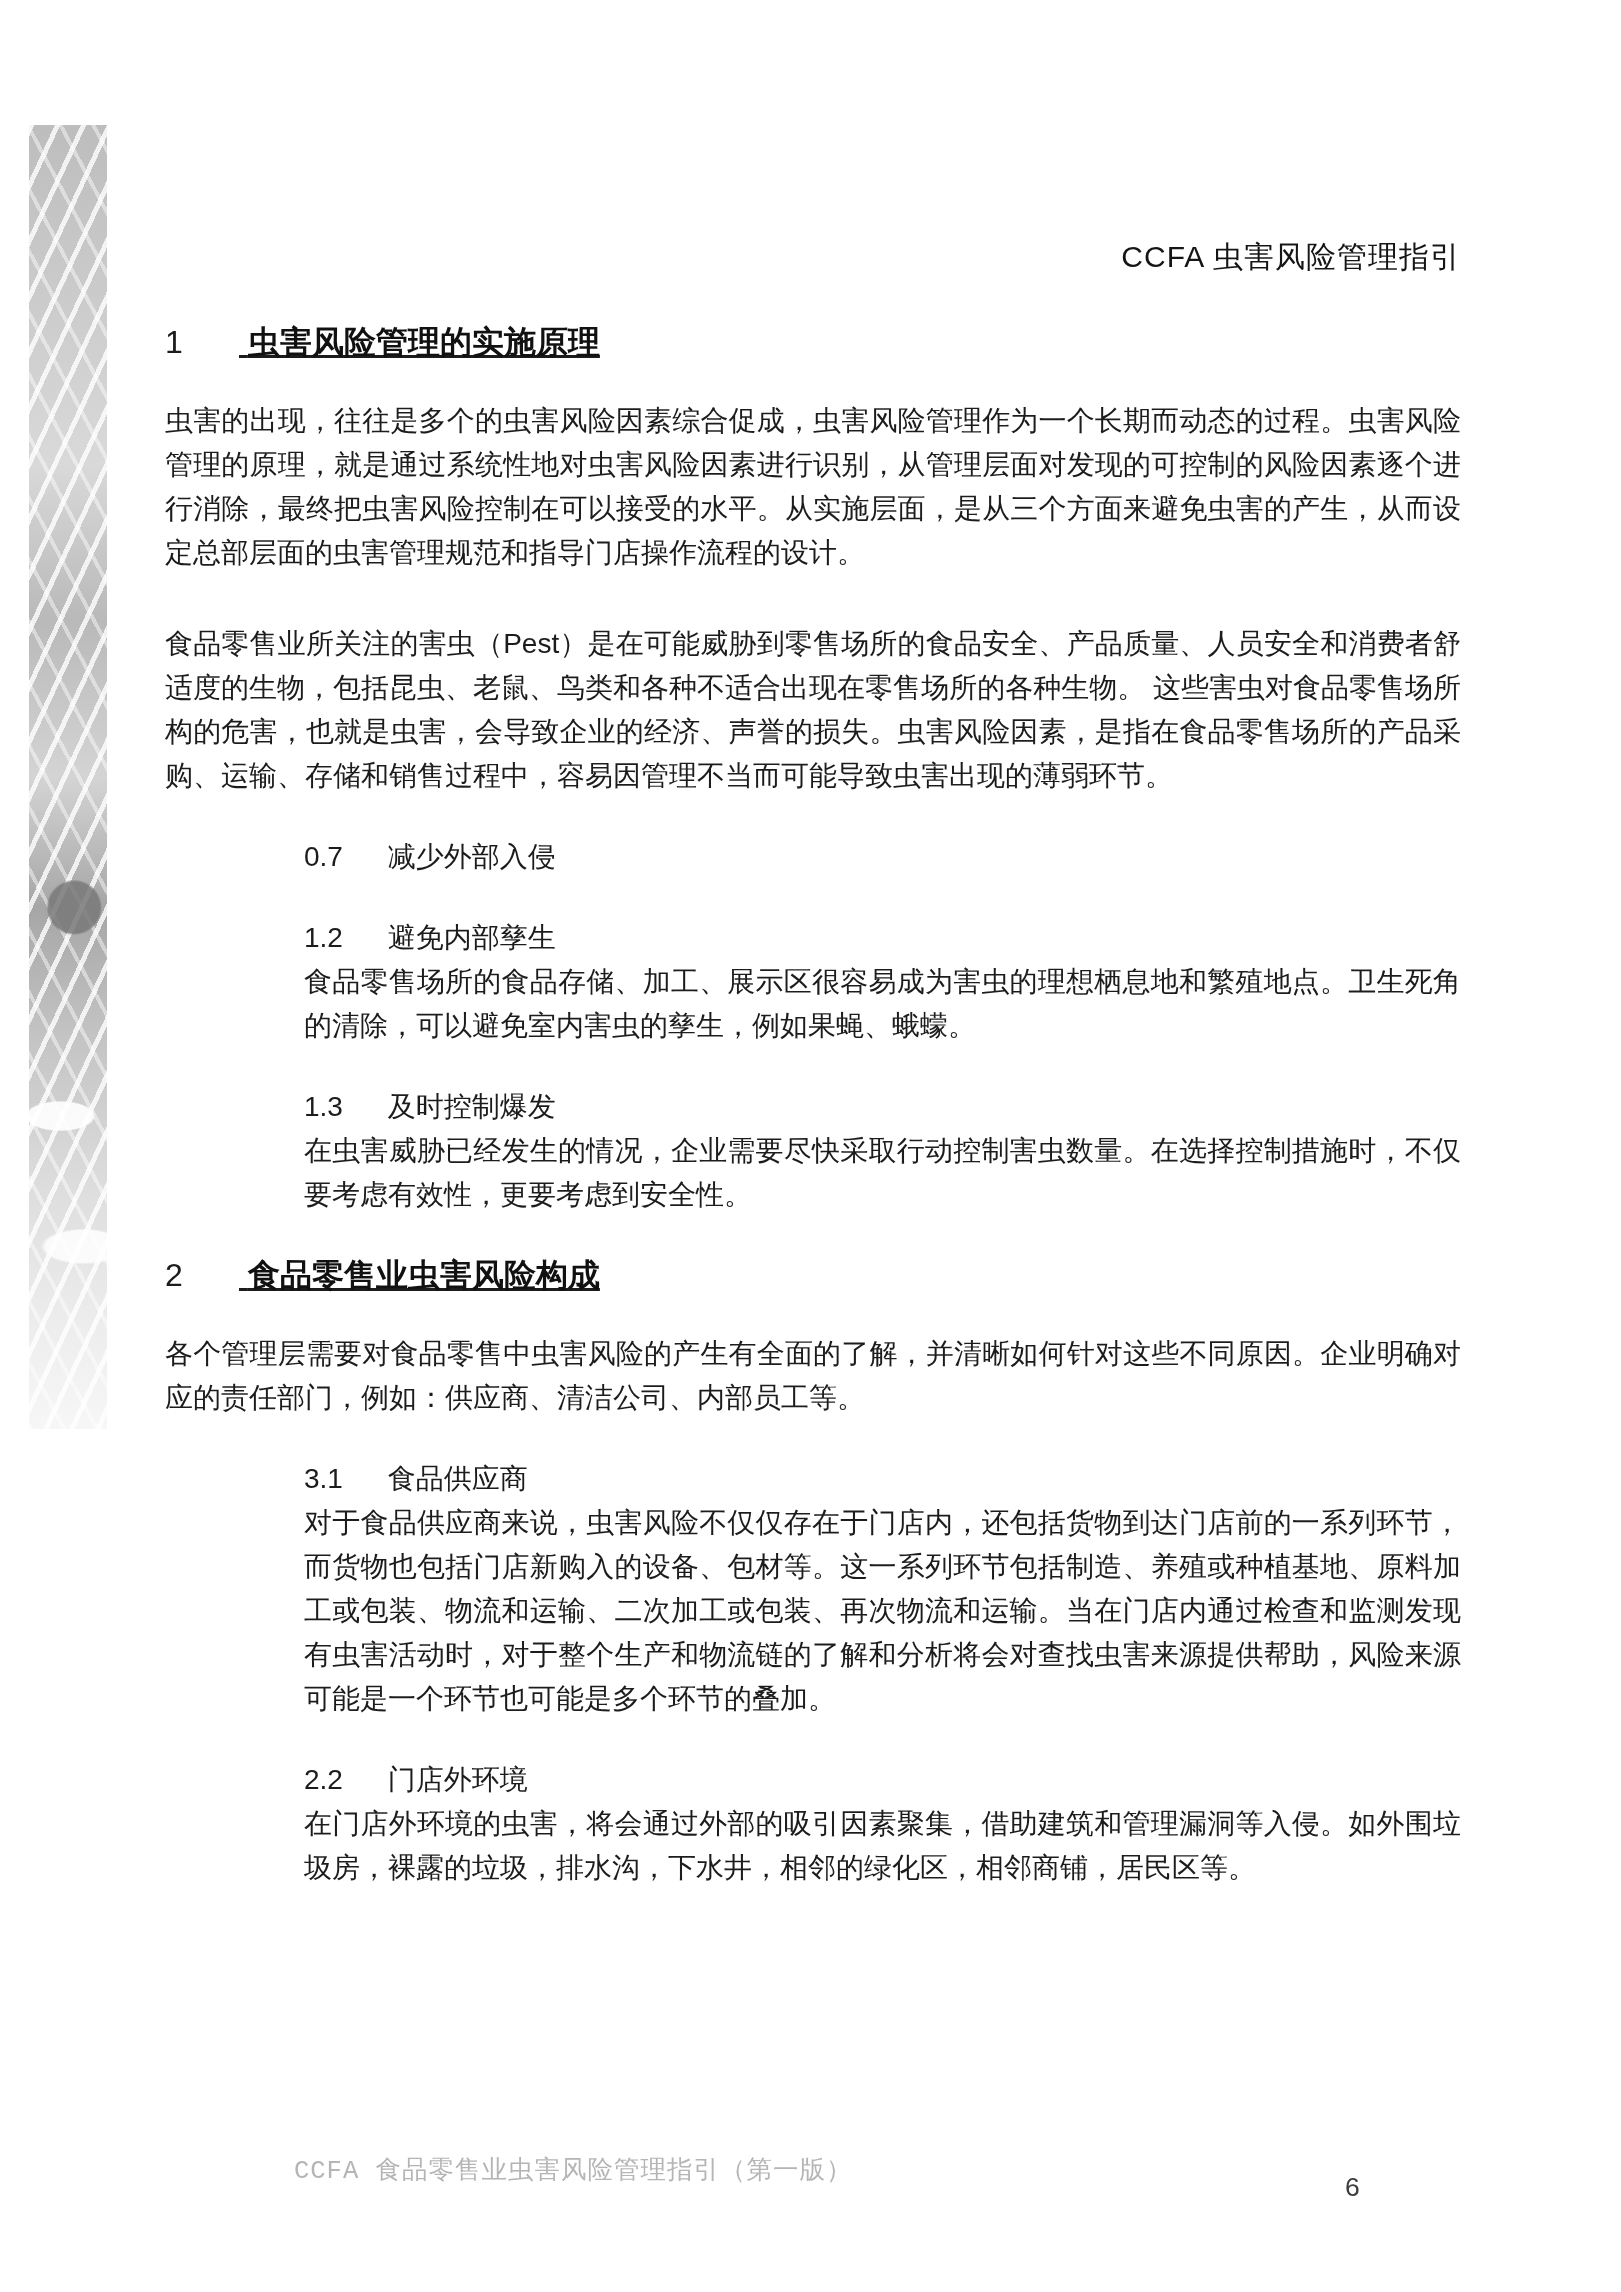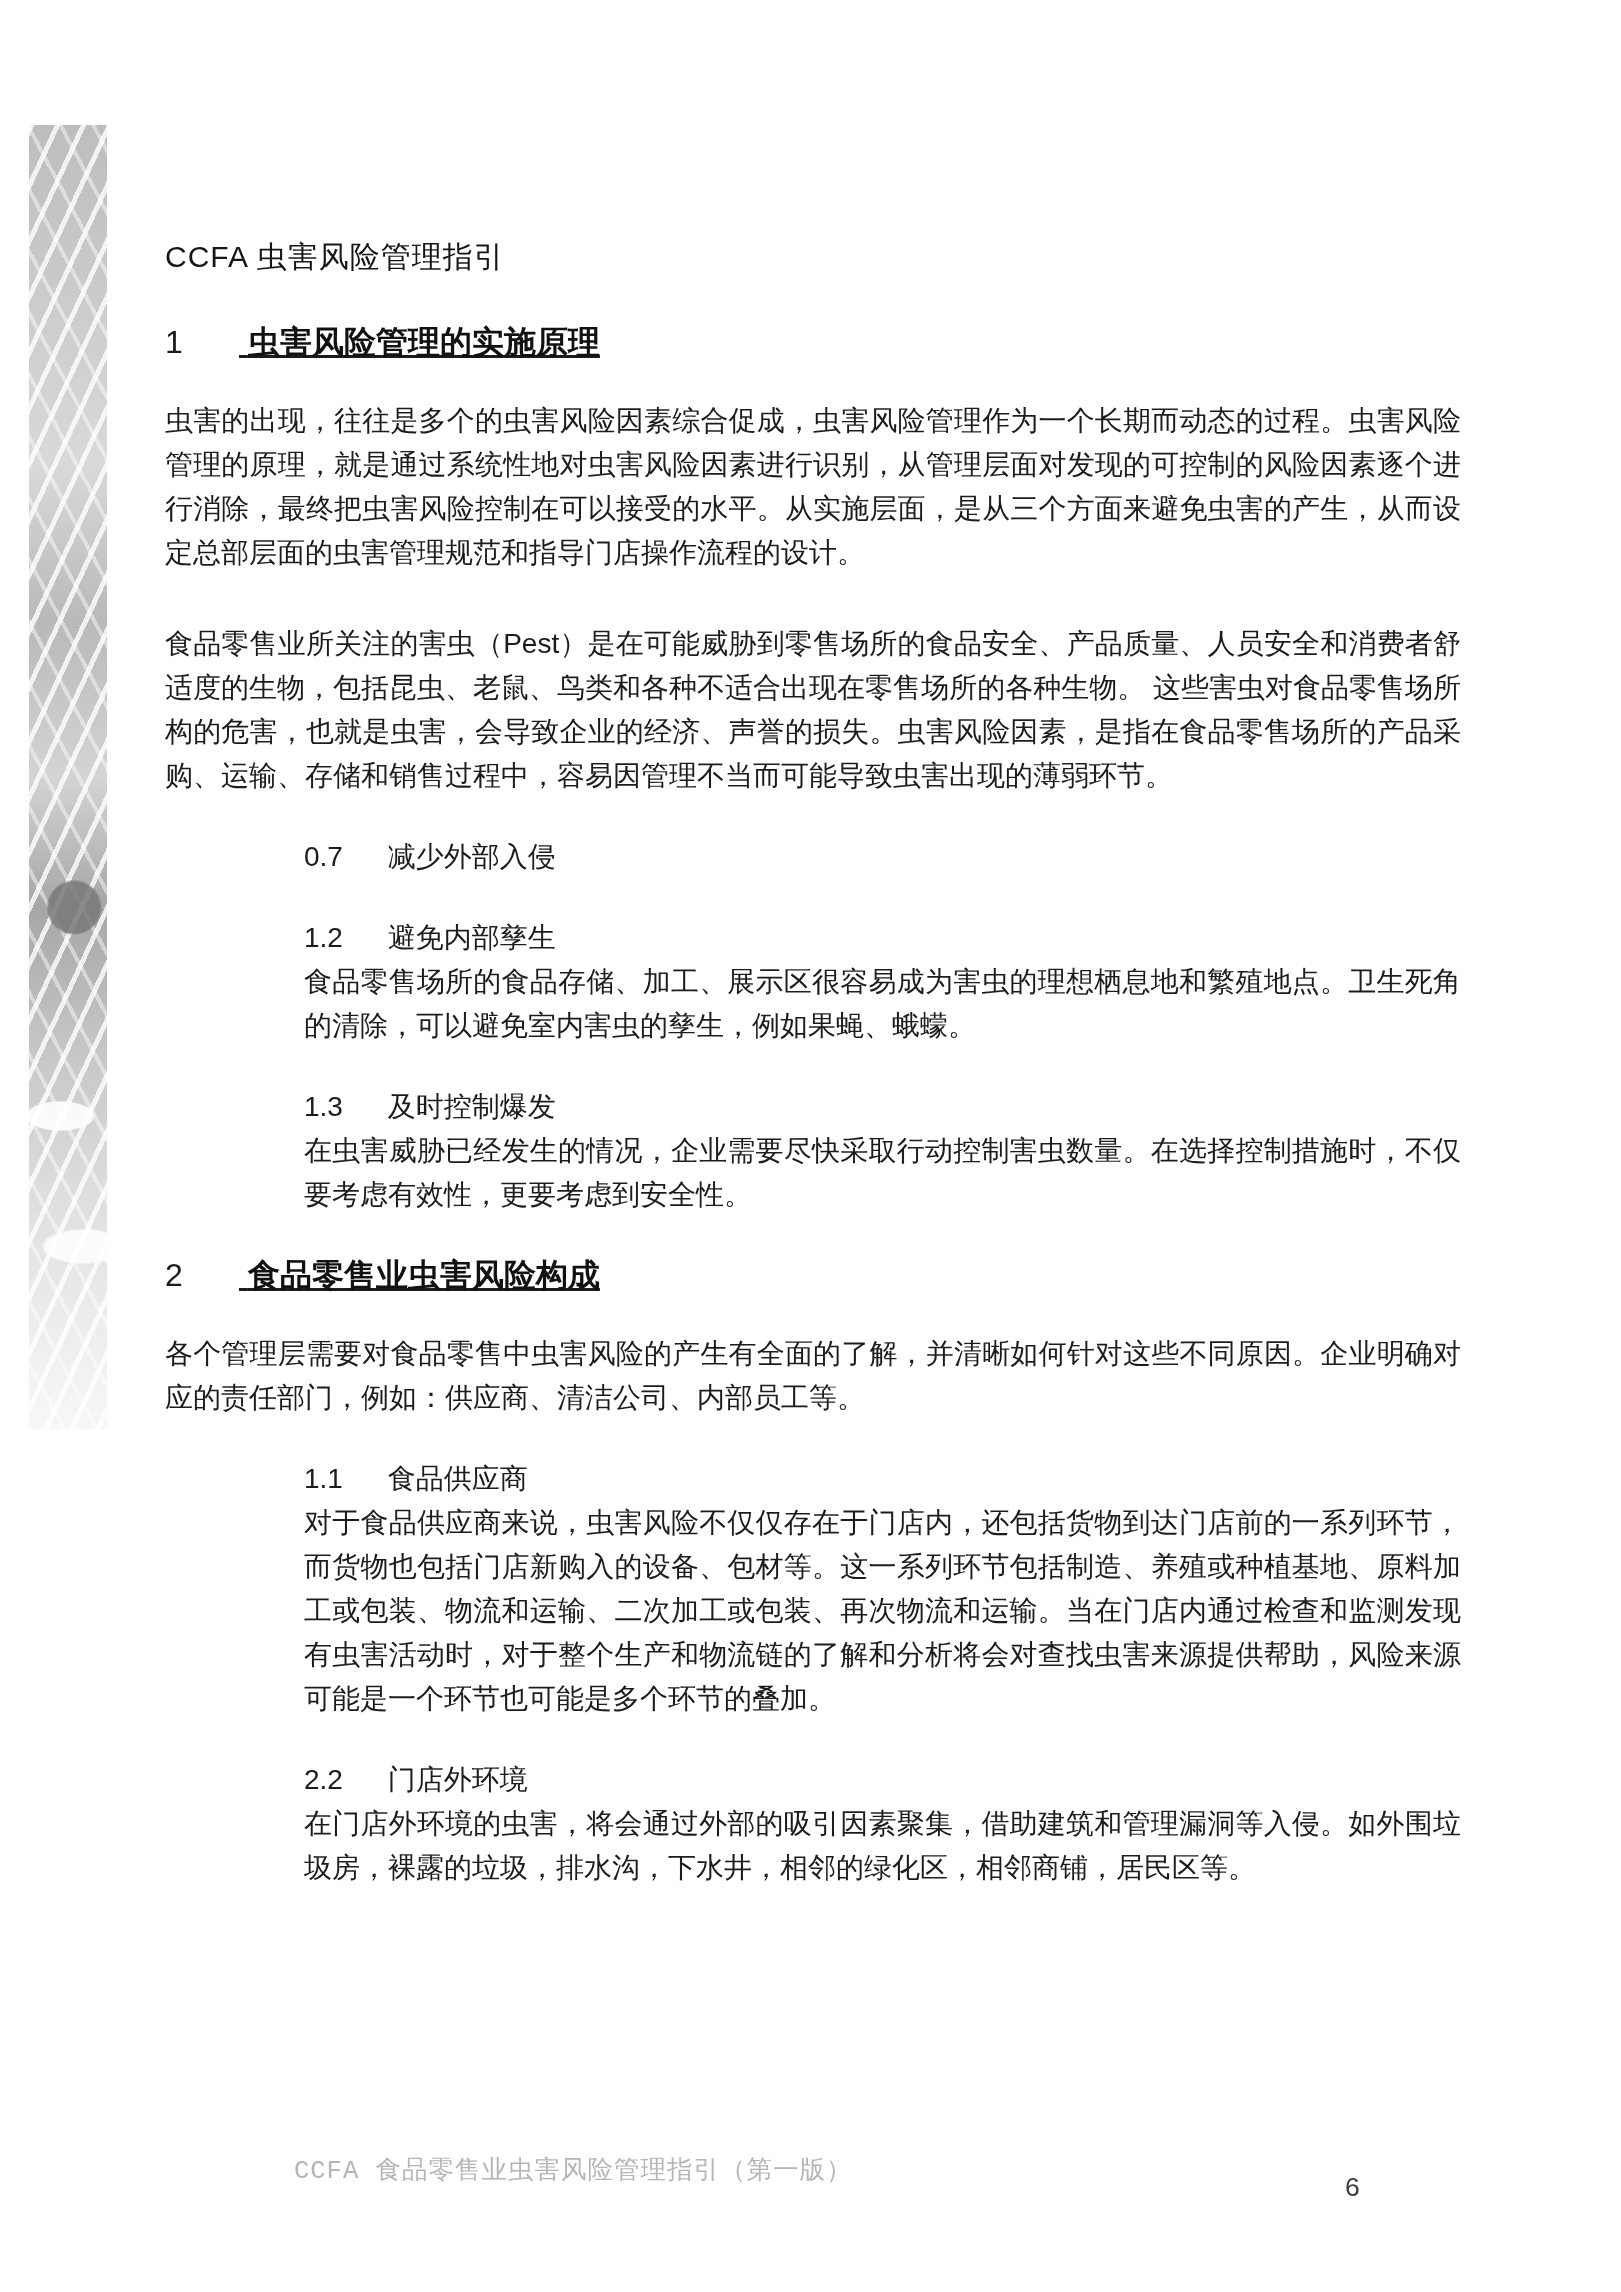--- a/index.html
+++ b/index.html
@@ -28,21 +28,21 @@
         #d4d4d4 50%, #a6a6a6 60%, #c4c4c4 70%, #dedede 82%,
         #ededed 92%, #f7f7f7 100%);
   }
   .content{
     position:absolute;
     left:165px; top:0;
     width:1296px;
   }
   .doc-header{
     padding-top:239px;
-    text-align:left;
+    text-align:right;
     font-size:30px;
     line-height:35px;
     letter-spacing:1px;
     color:#151515;
   }
   .sec-h{
     margin:49px 0 0 0;
     font-size:32px;
     line-height:39px;
     font-weight:normal;
@@ -138,21 +138,21 @@
     <section>
       <h1 class="sec-h second">
         <span class="sec-num">2</span>
         <span class="sec-title">食品零售业虫害风险构成</span>
       </h1>
 
       <p class="body">各个管理层需要对食品零售中虫害风险的产生有全面的了解，并清晰如何针对这些不同原因。企业明确对应的责任部门，例如：供应商、清洁公司、内部员工等。</p>
 
       <div class="subsec">
         <div class="subsec-h">
-          <span class="subsec-num">1.1</span>
+          <span class="subsec-num">3.1</span>
           <span class="subsec-title">食品供应商</span>
         </div>
         <p class="body">对于食品供应商来说，虫害风险不仅仅存在于门店内，还包括货物到达门店前的一系列环节，而货物也包括门店新购入的设备、包材等。这一系列环节包括制造、养殖或种植基地、原料加工或包装、物流和运输、二次加工或包装、再次物流和运输。当在门店内通过检查和监测发现有虫害活动时，对于整个生产和物流链的了解和分析将会对查找虫害来源提供帮助，风险来源可能是一个环节也可能是多个环节的叠加。</p>
       </div>
 
       <div class="subsec">
         <div class="subsec-h">
           <span class="subsec-num">2.2</span>
           <span class="subsec-title">门店外环境</span>
         </div>

